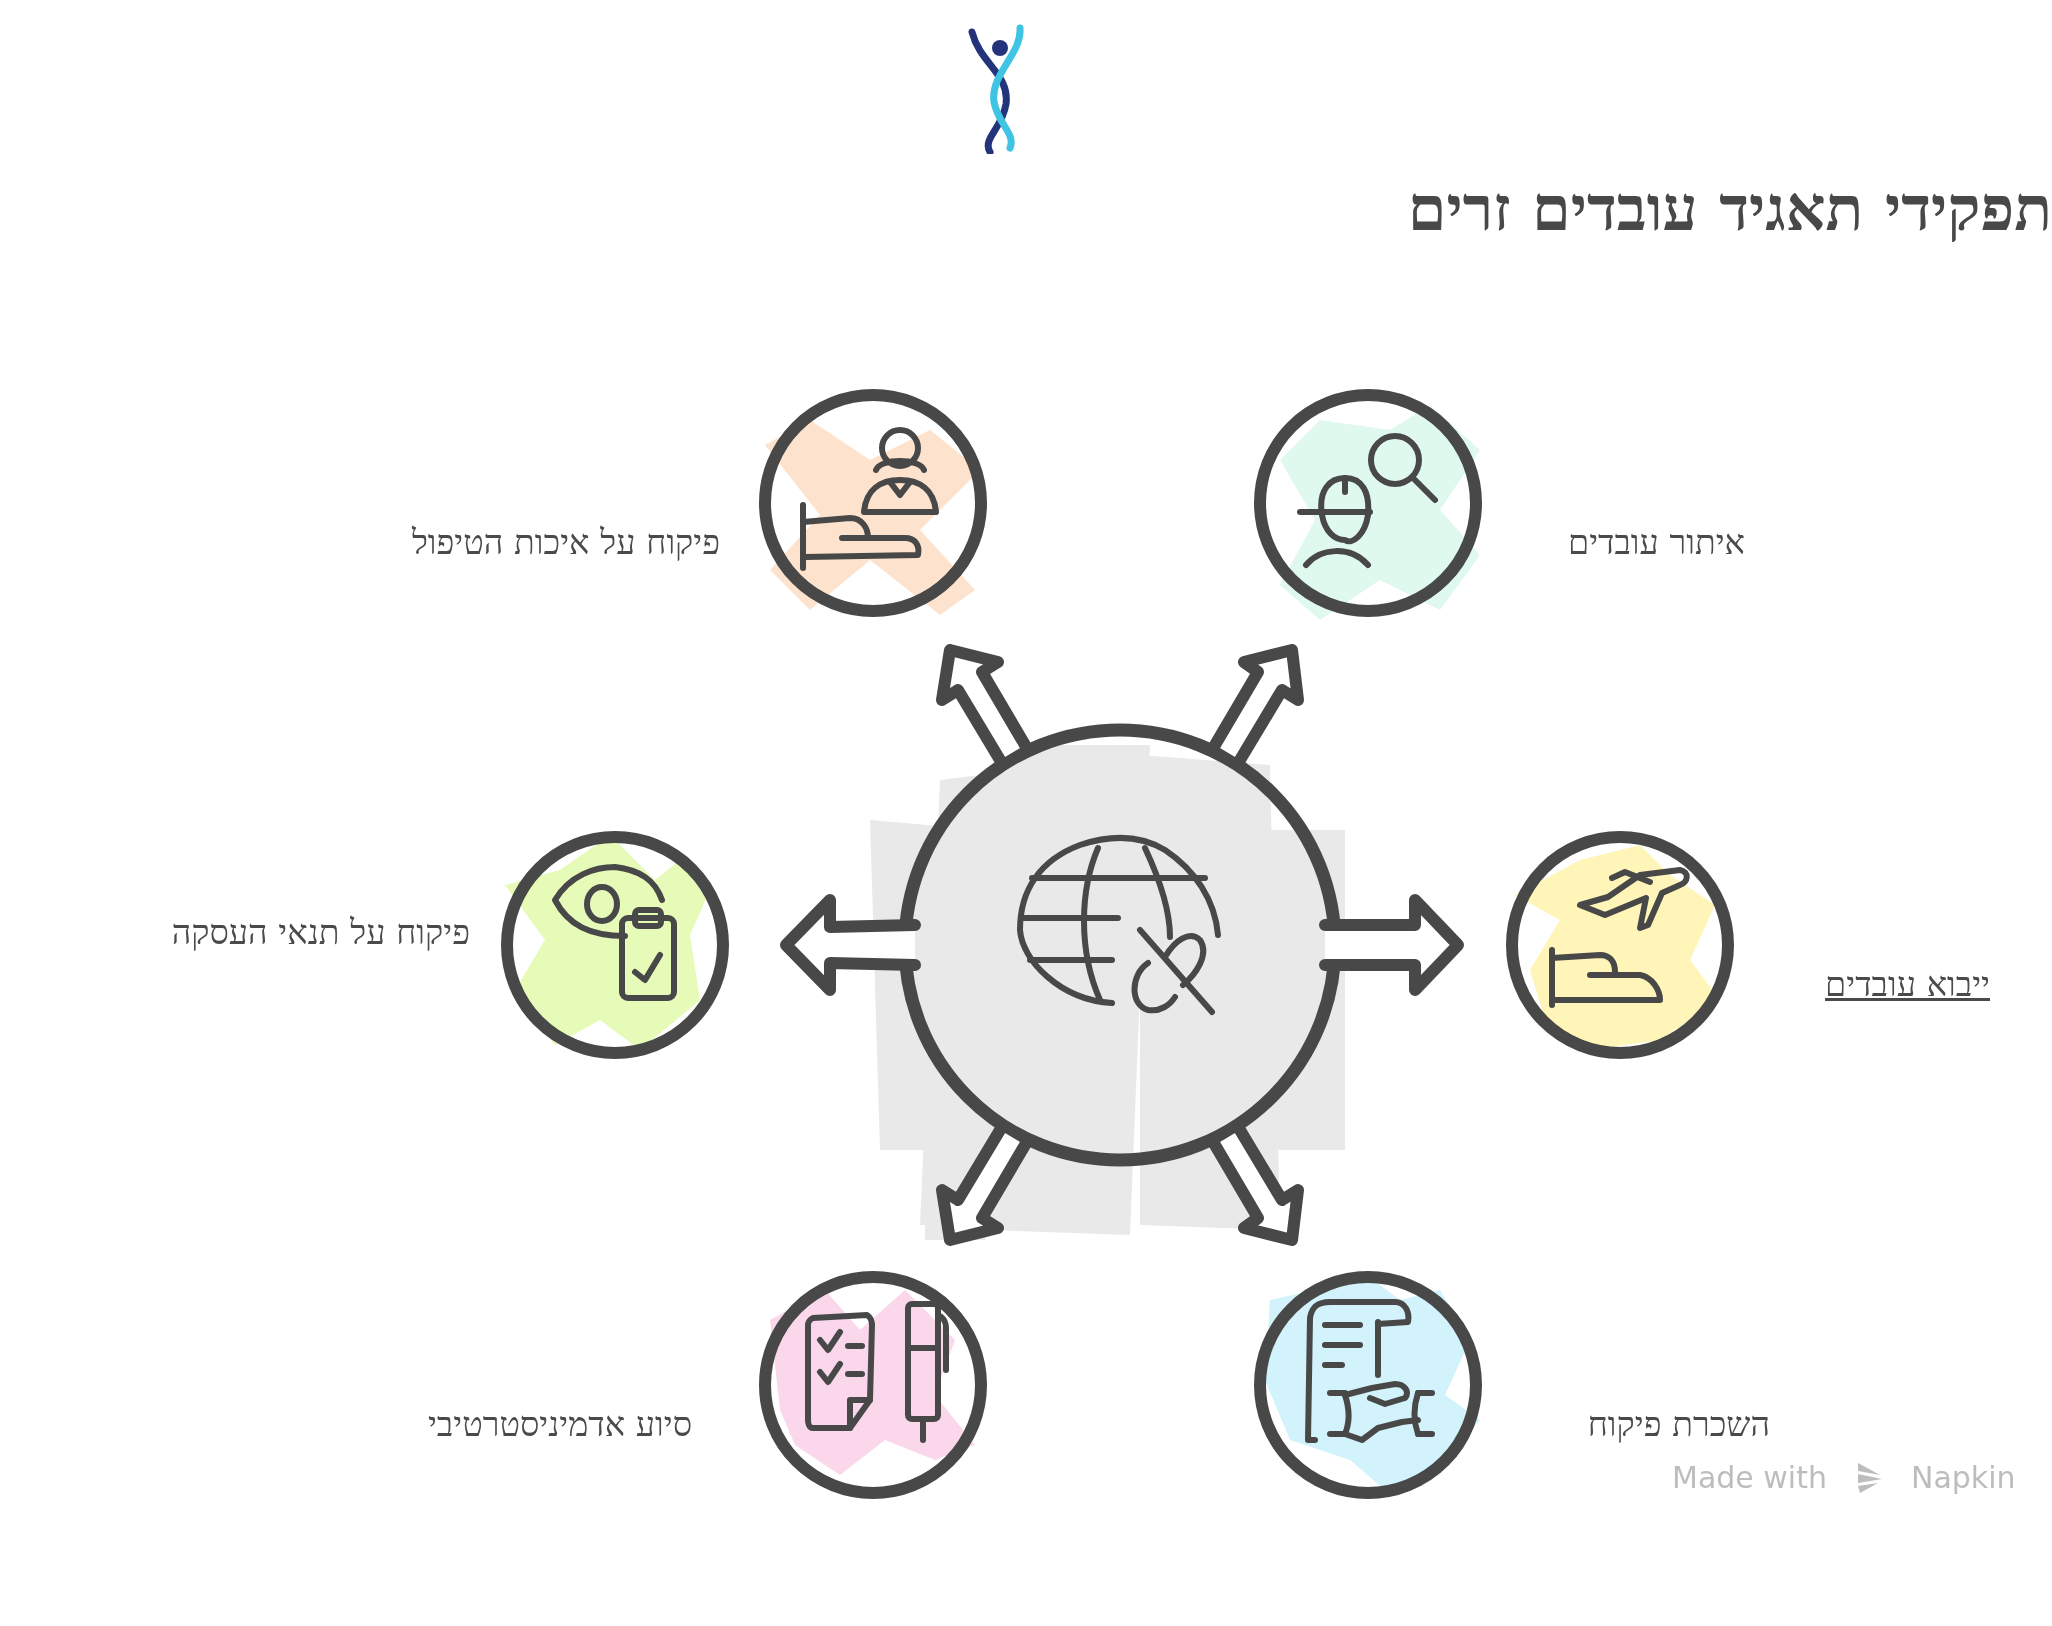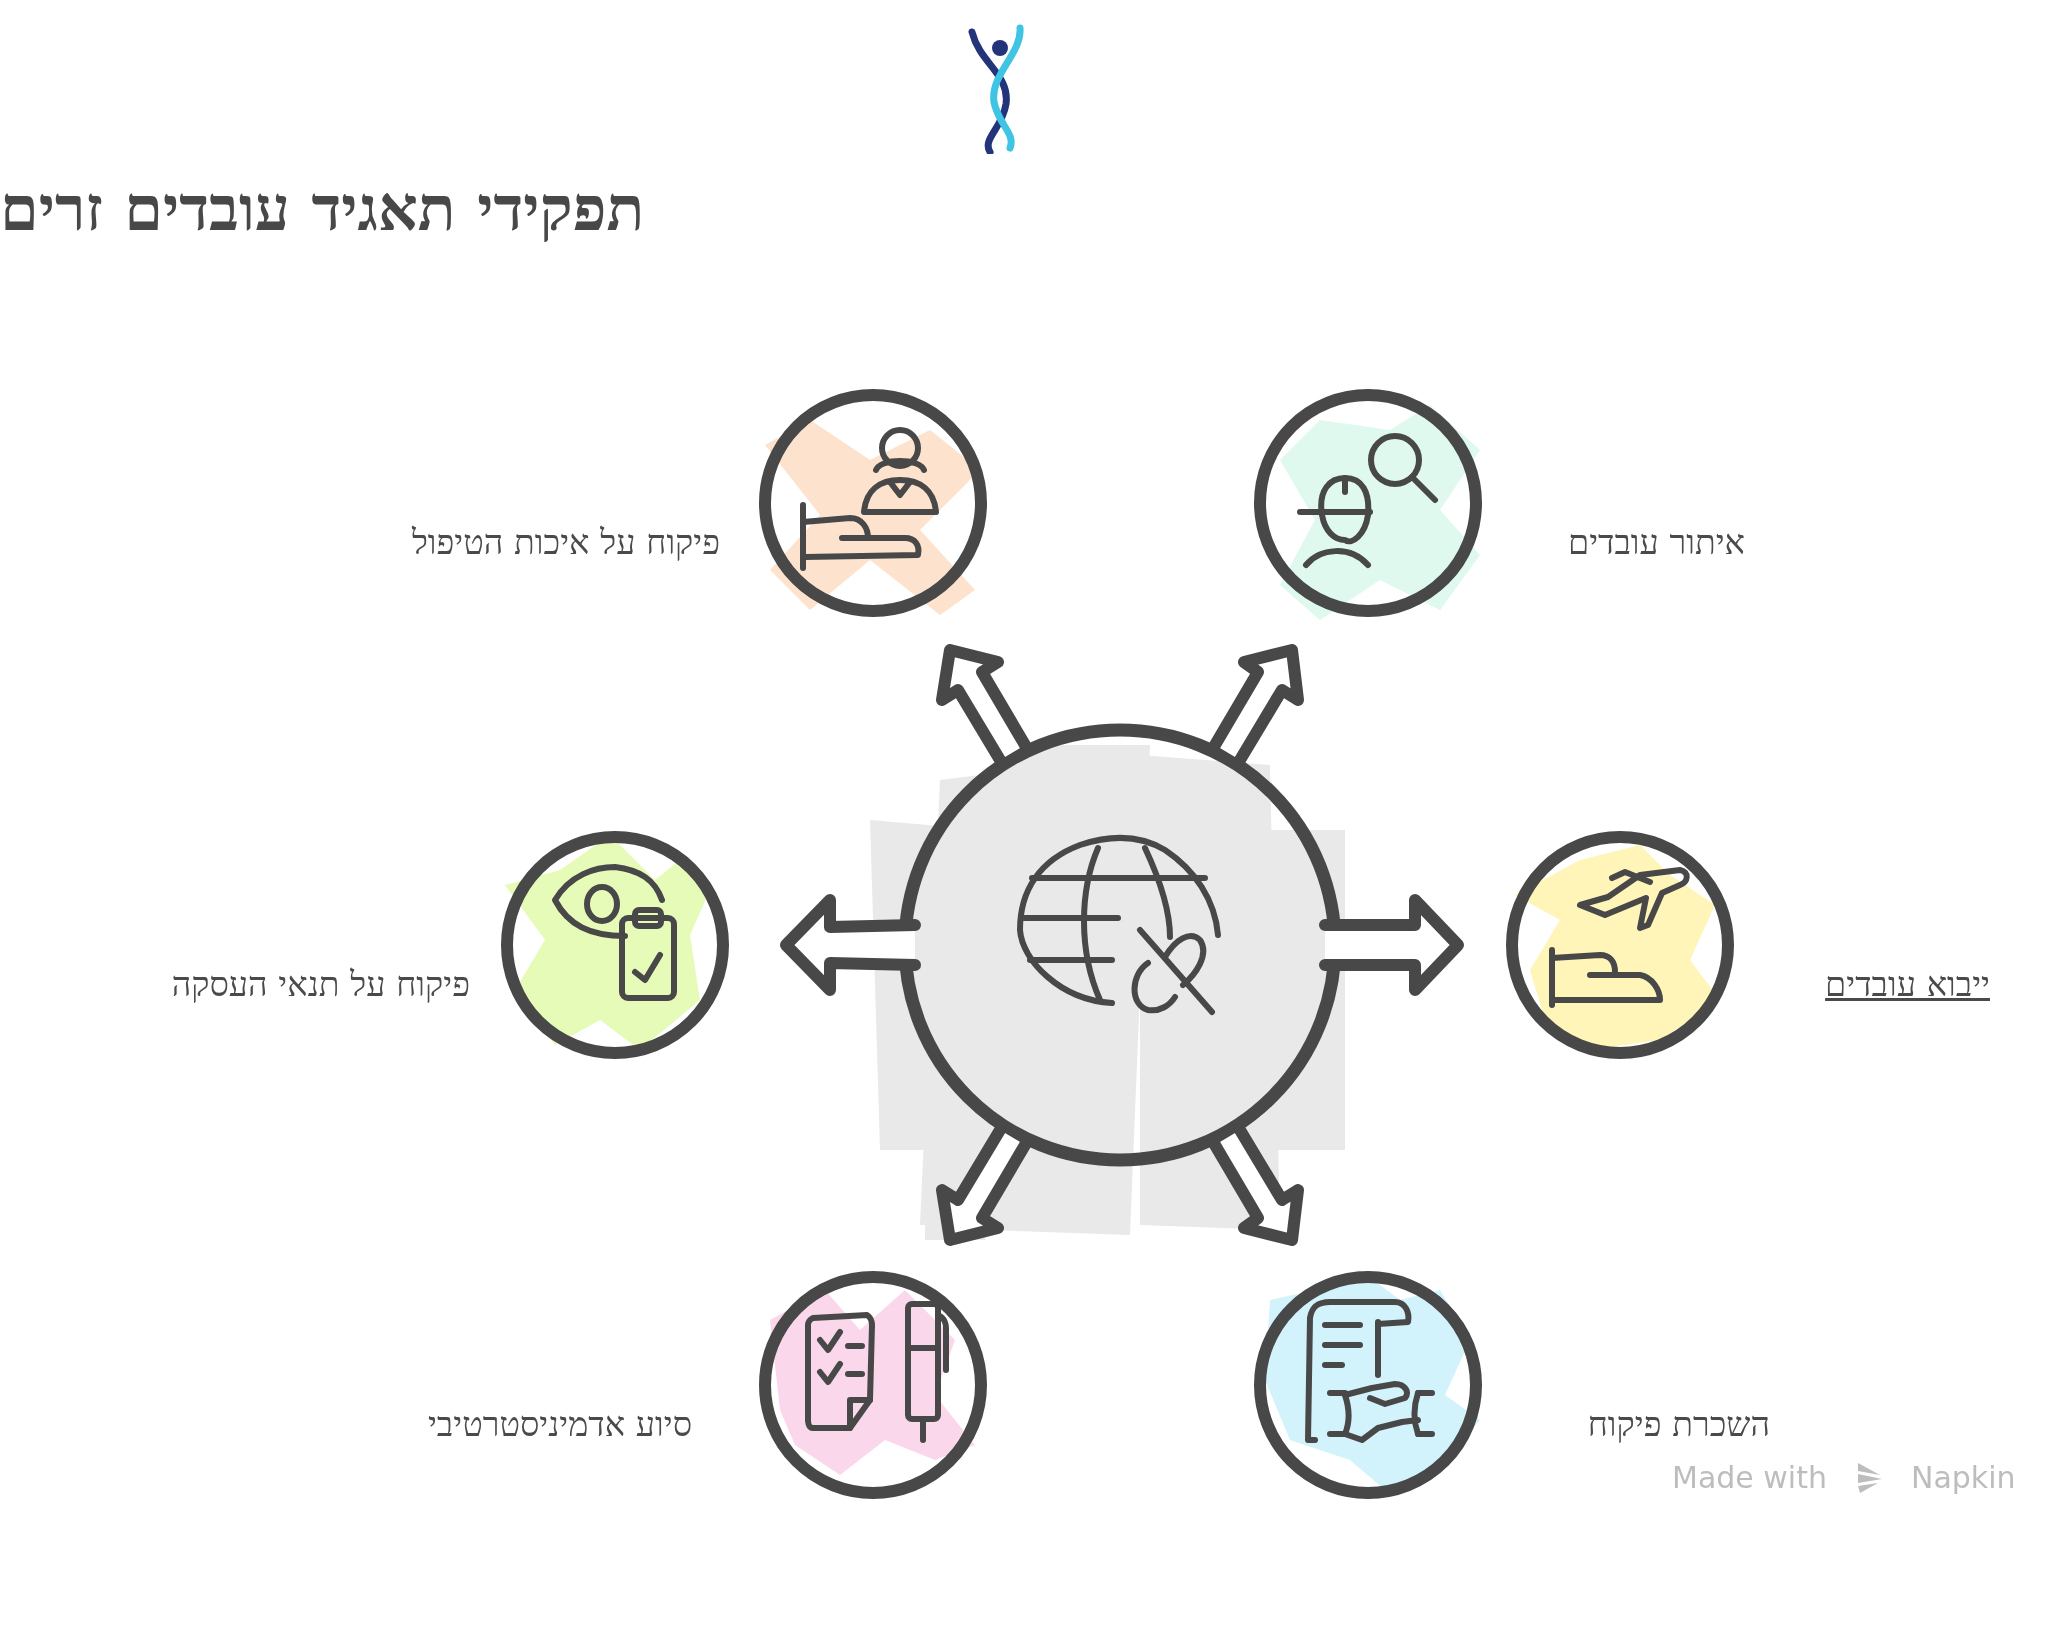--- a/index.html
+++ b/index.html
@@ -1,21 +1,21 @@
 <!DOCTYPE html>
 <html><head>
 <meta charset="utf-8">
 <style>
   html, body { margin: 0; padding: 0; background: #ffffff; }
   body { width: 2052px; height: 1626px; position: relative; overflow: hidden; font-family: "DejaVu Serif", "Liberation Serif", serif; }
   .logo { position: absolute; left: 960px; top: 24px; width: 420px; height: 130px; }
   .logo-text { position: absolute; left: 90px; top: 32px; font-family: "DejaVu Sans", "Liberation Sans", sans-serif; font-size: 58px; letter-spacing: -1px; white-space: nowrap; }
   .logo-text .n1 { color: #23347a; }
   .logo-text .n2 { color: #4aa9d8; }
-  .title { position: absolute; left: 0; width: 2052px; top: 172px; text-align: left; direction: rtl; font-family: "DejaVu Serif", "Liberation Serif", serif; font-weight: bold; font-size: 62px; color: #484848; }
+  .title { position: absolute; left: 0; width: 2052px; top: 172px; text-align: right; direction: rtl; font-family: "DejaVu Serif", "Liberation Serif", serif; font-weight: bold; font-size: 62px; color: #484848; }
   svg.diagram { position: absolute; left: 0; top: 0; }
   .label { position: absolute; direction: rtl; font-family: "DejaVu Serif", "Liberation Serif", serif; font-size: 34px; color: #4a4a4a; white-space: nowrap; margin-top: 36px; }
   .label.right-side { text-align: right; }
   .label.left-side { text-align: right; }
   .footer { position: absolute; left: 1672px; top: 1448px; font-family: "DejaVu Sans", "Liberation Sans", sans-serif; font-size: 30px; color: #bdbdbd; display: flex; align-items: center; gap: 25px; margin-top: 12px; }
   .footer svg { width: 34px; height: 34px; }
 </style>
 </head>
 <body>
 
@@ -168,21 +168,21 @@
         <path d="M1418 1393 C 1413 1408, 1413 1420, 1418 1434"></path>
         <line x1="1418" y1="1393" x2="1432" y2="1393"></line>
         <line x1="1418" y1="1434" x2="1432" y2="1434"></line>
       </g>
     </g>
   </g>
 </svg>
 
 <div class="label left-side" style="left: 350px; top: 486px; width: 370px;">פיקוח על איכות הטיפול</div>
 <div class="label right-side" style="left: 1525px; top: 486px; width: 220px;">איתור עובדים</div>
-<div class="label left-side" style="left: 110px; top: 928px; width: 360px;">פיקוח על תנאי העסקה</div>
+<div class="label left-side" style="left: 110px; top: 876px; width: 360px;">פיקוח על תנאי העסקה</div>
 <div class="label right-side" style="left: 1780px; top: 928px; width: 210px; text-decoration: underline;">ייבוא עובדים</div>
 <div class="label left-side" style="left: 400px; top: 1368px; width: 320px; text-align: center;">סיוע אדמיניסטרטיבי</div>
 <div class="label right-side" style="left: 1525px; top: 1368px; width: 245px;">השכרת פיקוח</div>
 
 <div class="footer">
   <span>Made with</span>
   <svg viewBox="0 0 34 34">
     <polygon points="6,2 28,14 6,10" fill="#bdbdbd"></polygon>
     <polygon points="6,13 30,18 6,22" fill="#bdbdbd"></polygon>
     <polygon points="6,25 26,22 8,32" fill="#bdbdbd"></polygon>

